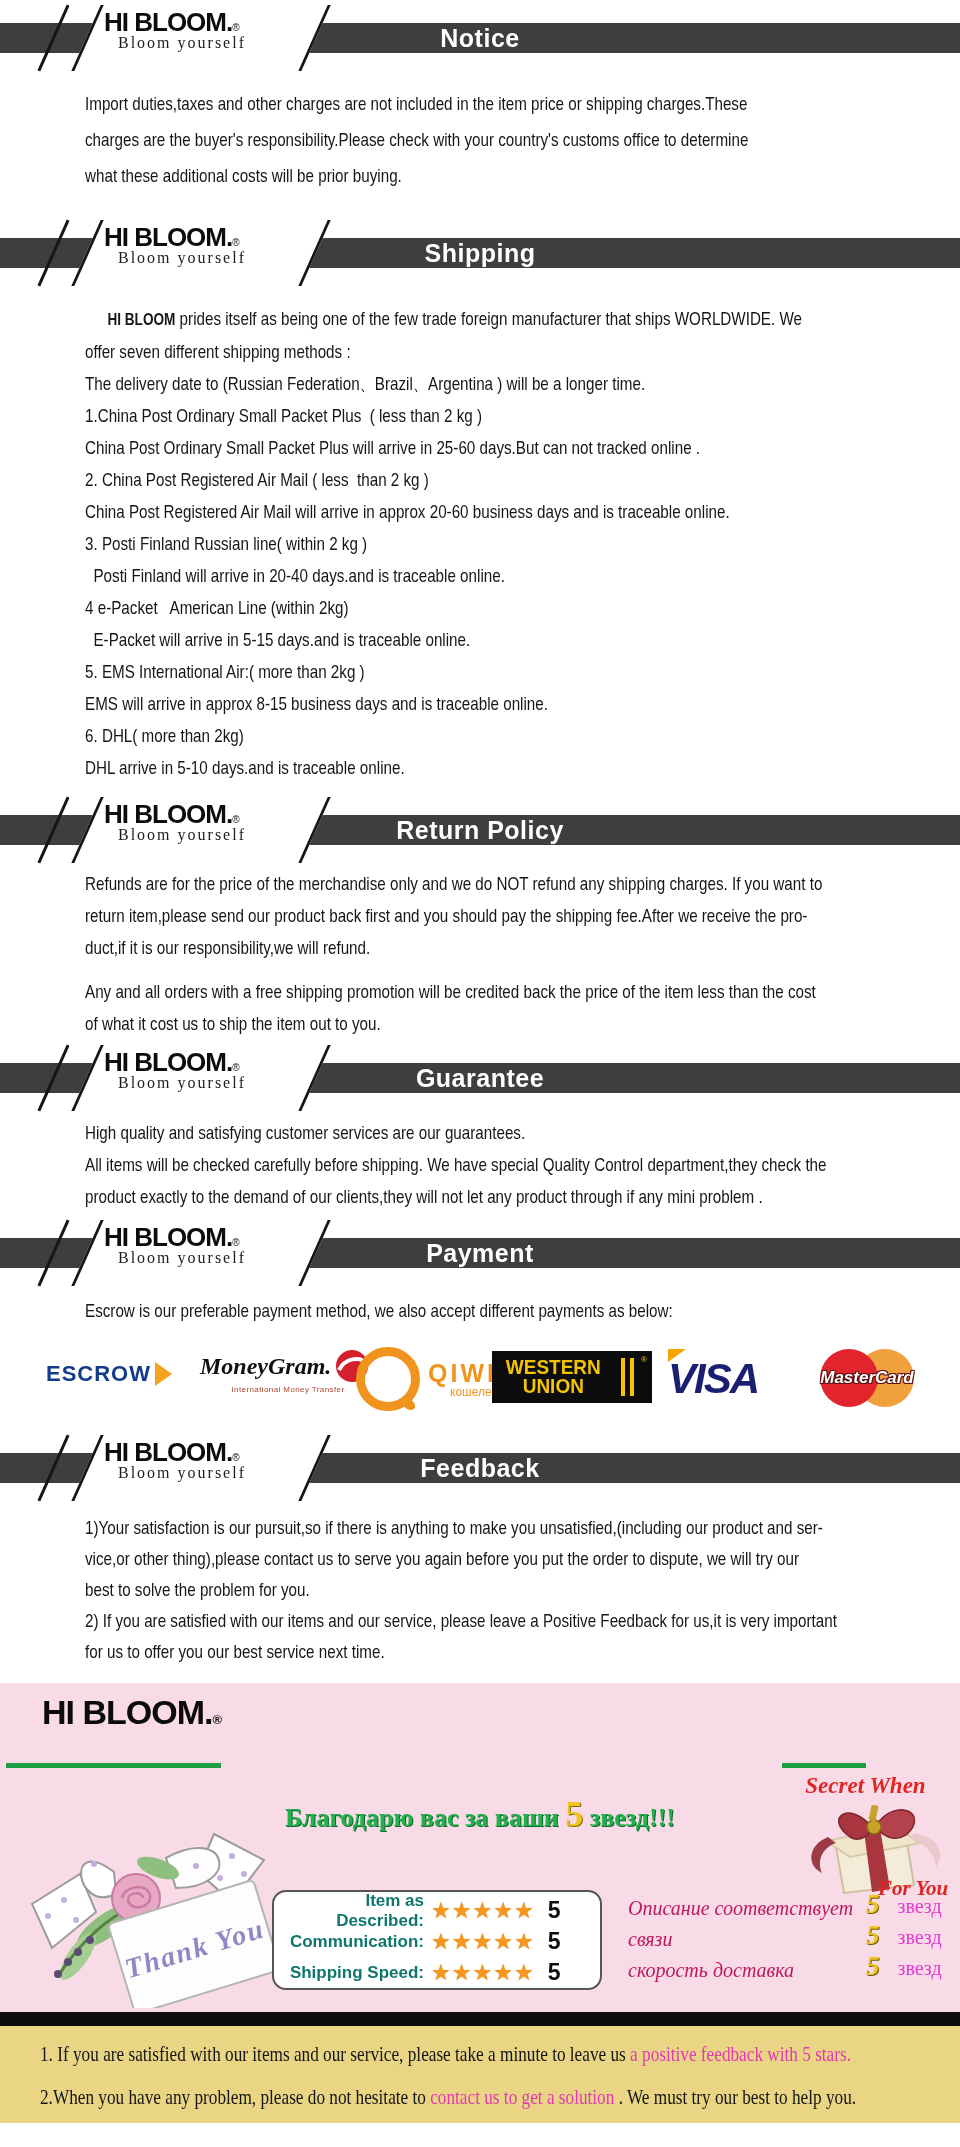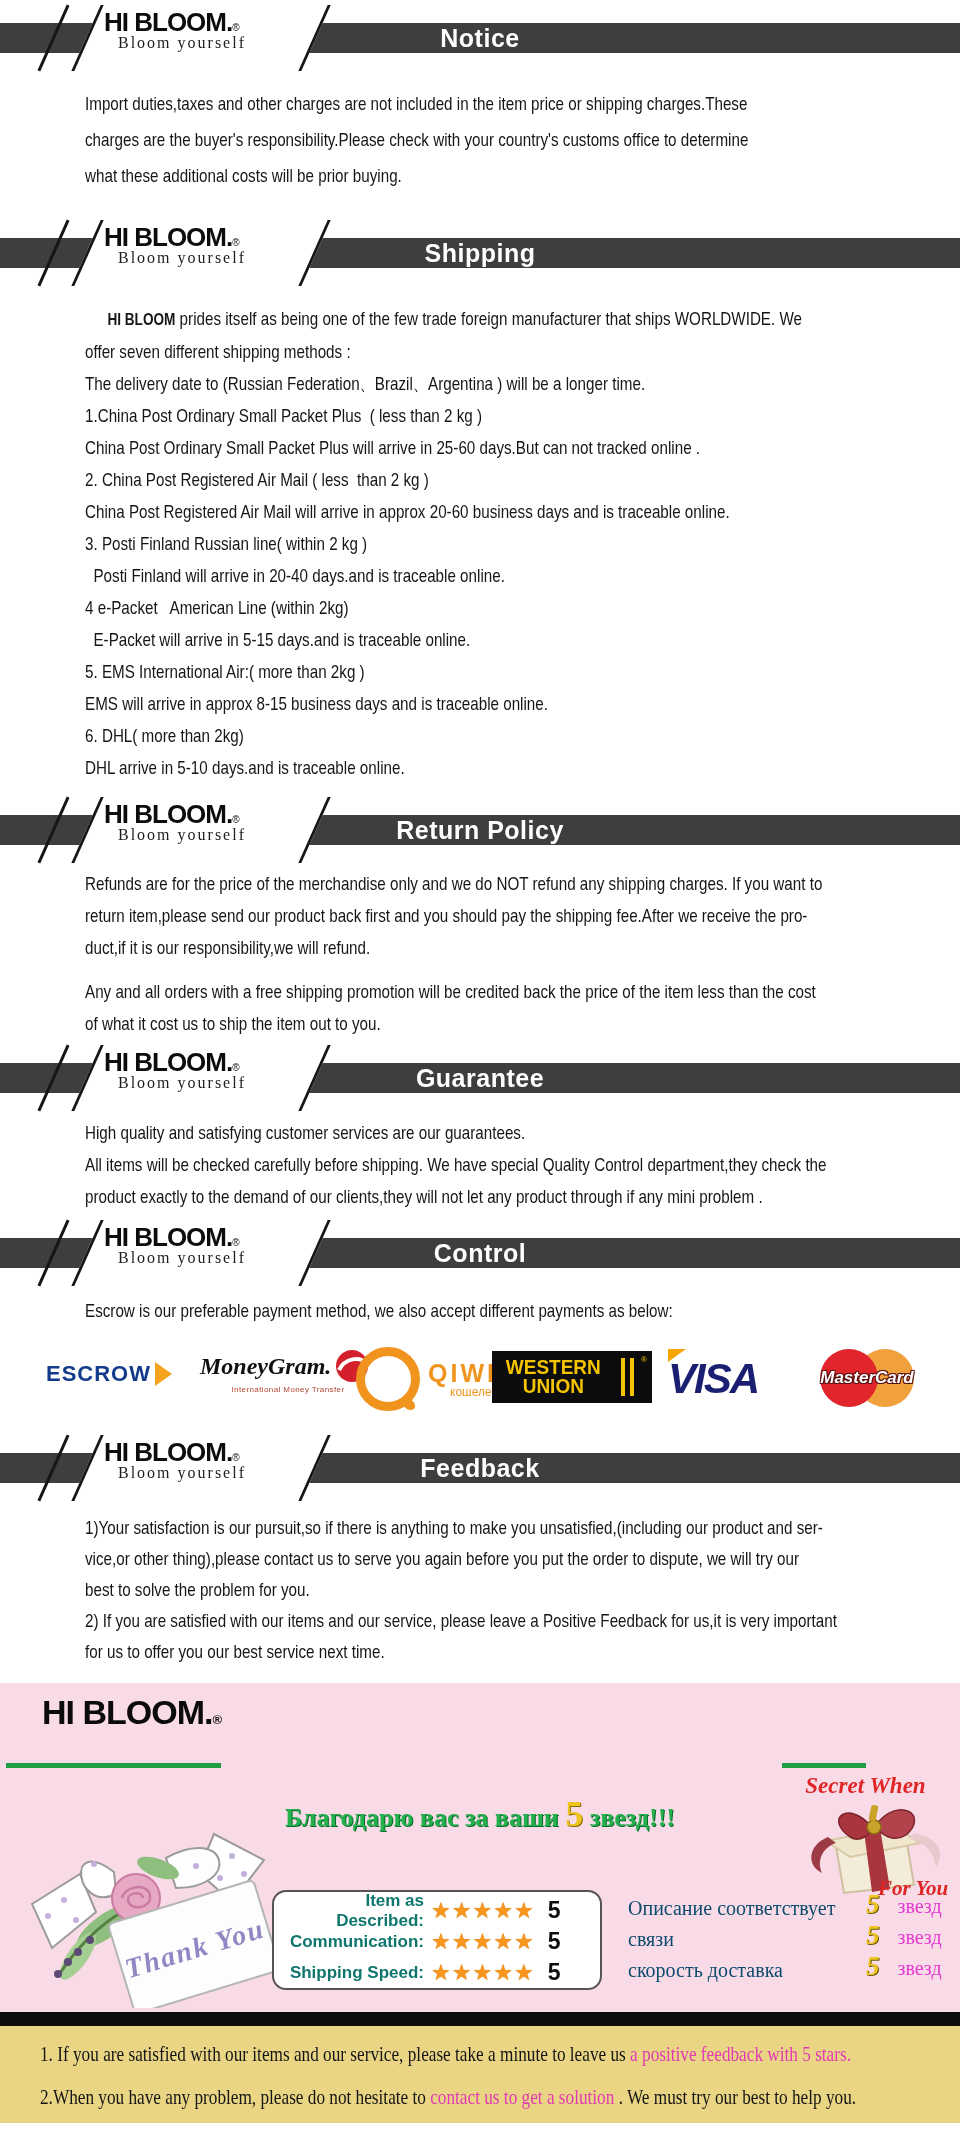--- a/index.html
+++ b/index.html
@@ -81,21 +81,21 @@
           font-family:"Liberation Serif",serif;font-weight:bold;font-style:italic;font-size:21px;}
   .bouquet{position:absolute;left:18px;top:133px;}
   .gift{position:absolute;left:798px;top:110px;}
   .ratings-box{position:absolute;left:272px;top:207px;width:330px;height:100px;background:#fff;
                border:2px solid #555;border-radius:14px;box-sizing:border-box;padding:3px 8px;}
   .rating-row{display:flex;align-items:center;height:31px;}
   .rating-label{flex:0 0 142px;text-align:right;font-weight:bold;font-size:17px;color:#0f766e;}
   .stars{margin-left:7px;font-size:22px;letter-spacing:1px;color:#f8961d;text-shadow:0 0 1px #c26a00;}
   .rating-score{margin-left:13px;font-weight:bold;font-size:23px;color:#0d0d0d;}
   .ru-col{position:absolute;left:628px;top:210px;}
-  .ru-item{height:31px;line-height:31px;font-family:"Liberation Serif",serif;font-size:20px;color:#0c4a6e;white-space:pre;}
+  .ru-item{height:31px;line-height:31px;font-family:"Liberation Serif",serif;font-size:20px;color:#be185d;white-space:pre;font-style:italic;}
   .rs-col{position:absolute;left:866px;top:206px;}
   .rs-row{height:31px;line-height:31px;white-space:pre;}
   .rs-num{font-family:"Liberation Serif",serif;font-style:italic;font-weight:bold;font-size:27px;color:#f0c41f;
           text-shadow:1px 1px 0 #6b5b00;}
   .rs-word{font-family:"Liberation Serif",serif;font-size:20px;color:#e23ad0;margin-left:18px;}
 
   
   .black-bar{position:absolute;left:0;top:2012px;width:960px;height:14px;background:#0c0c0c;}
   .tan-footer{position:absolute;left:0;top:2026px;width:960px;height:97px;background:#e9d584;padding-top:7px;box-sizing:border-box;}
   .foot-line{margin-left:40px;font-family:"Liberation Serif",serif;font-size:21px;line-height:43px;white-space:pre;
@@ -185,21 +185,21 @@
       </div>
     </div>
   </div>
   <div class="block" style="top:1117px;">
     <div class="line">High quality and satisfying customer services are our guarantees.</div>
     <div class="line">All items will be checked carefully before shipping. We have special Quality Control department,they check the</div>
     <div class="line">product exactly to the demand of our clients,they will not let any product through if any mini problem .</div>
   </div>
 
   <div class="sec-header" style="top:1238px;">
-    <div class="sec-title">Control</div>
+    <div class="sec-title">Payment</div>
     <div class="logo">
       <div class="logo-slash"></div>
       <div class="logo-bg"></div>
       <div class="logo-inner">
         <span class="logo-name">HI BLOOM.</span><span class="logo-reg">®</span>
         <div class="logo-tagline">Bloom yourself</div>
       </div>
     </div>
   </div>
   <div class="block" style="top:1295px;">

